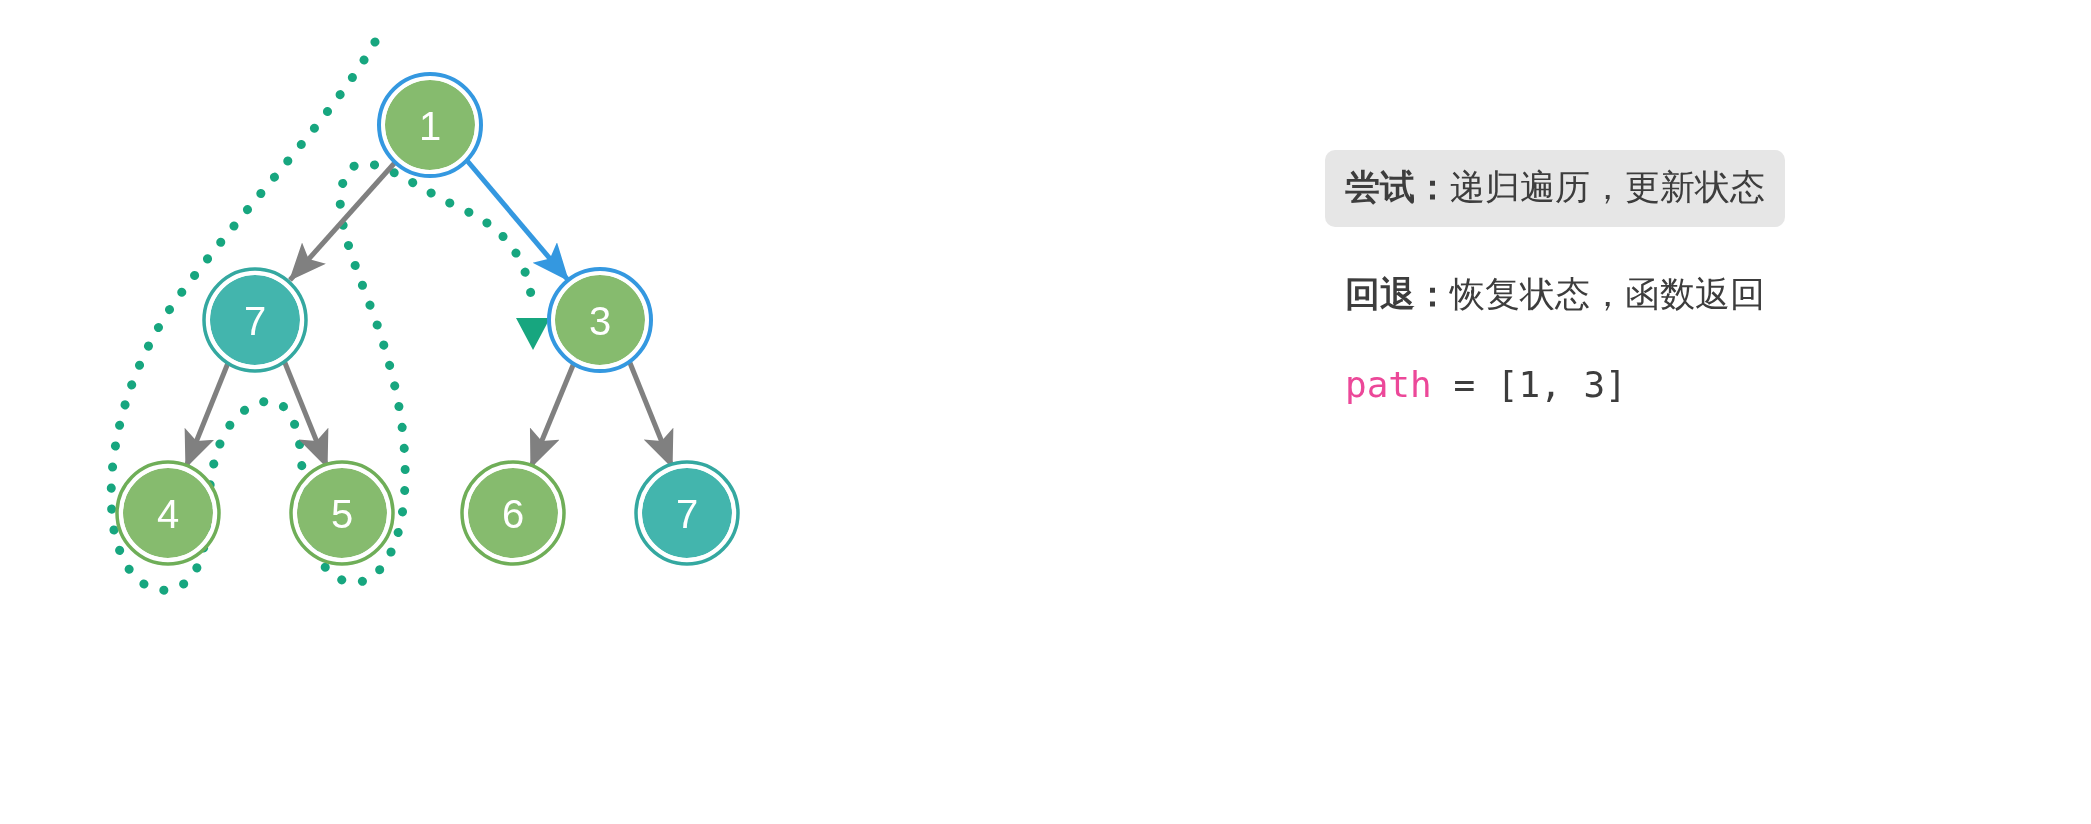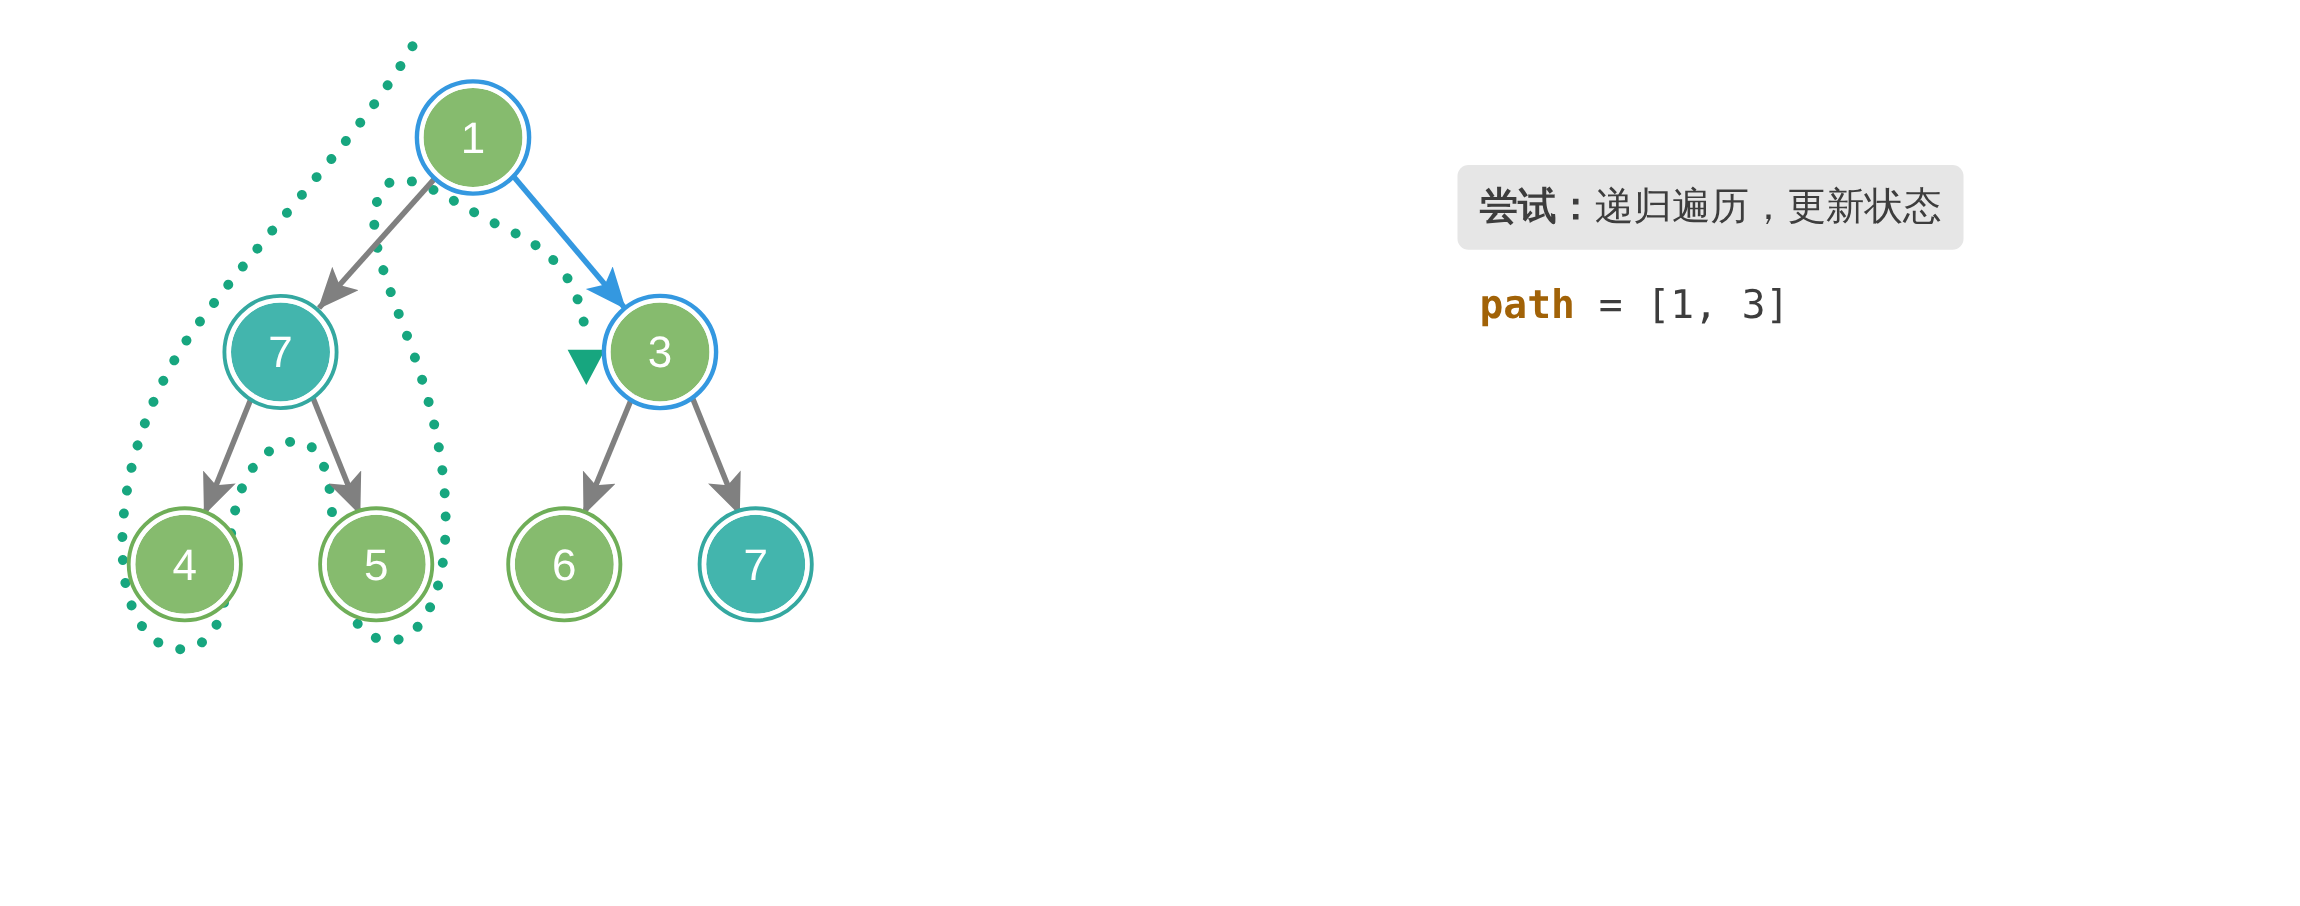--- a/index.html
+++ b/index.html
@@ -65,22 +65,22 @@
   .code-line {
     font-family: "DejaVu Sans Mono", monospace;
     font-size: 36px;
     color: #3d3d3d;
     display: block;
     white-space: pre;
     margin-bottom: 22px;
     padding-left: 20px;
   }
   .code-line .var-blue {
-    color: #a16207;
-    font-weight: bold;
+    color: #ec4899;
+    font-weight: normal;
   }
   .code-line .var-teal {
     color: #1a8f7a;
     font-weight: bold;
   }
   .spacer-block {
     height: 150px;
   }
 </style>
 </head>
@@ -177,20 +177,23 @@
 
     </g>
   </svg>
 
   <div id="panel">
 
     <div class="cjk-line">
       <span class="hl"><span class="lead">尝试：</span><span>递归遍历，更新状态</span></span>
     </div>
 
+    <div class="cjk-line">
+      <span class="plain"><span class="lead">回退：</span><span>恢复状态，函数返回</span></span>
+    </div>
 
     <div class="code-line"><span class="var-blue">path</span><span> = [1, 3]</span></div>
 
     <div class="spacer-block"></div>
 
 
   </div>
 
 </div>
 

